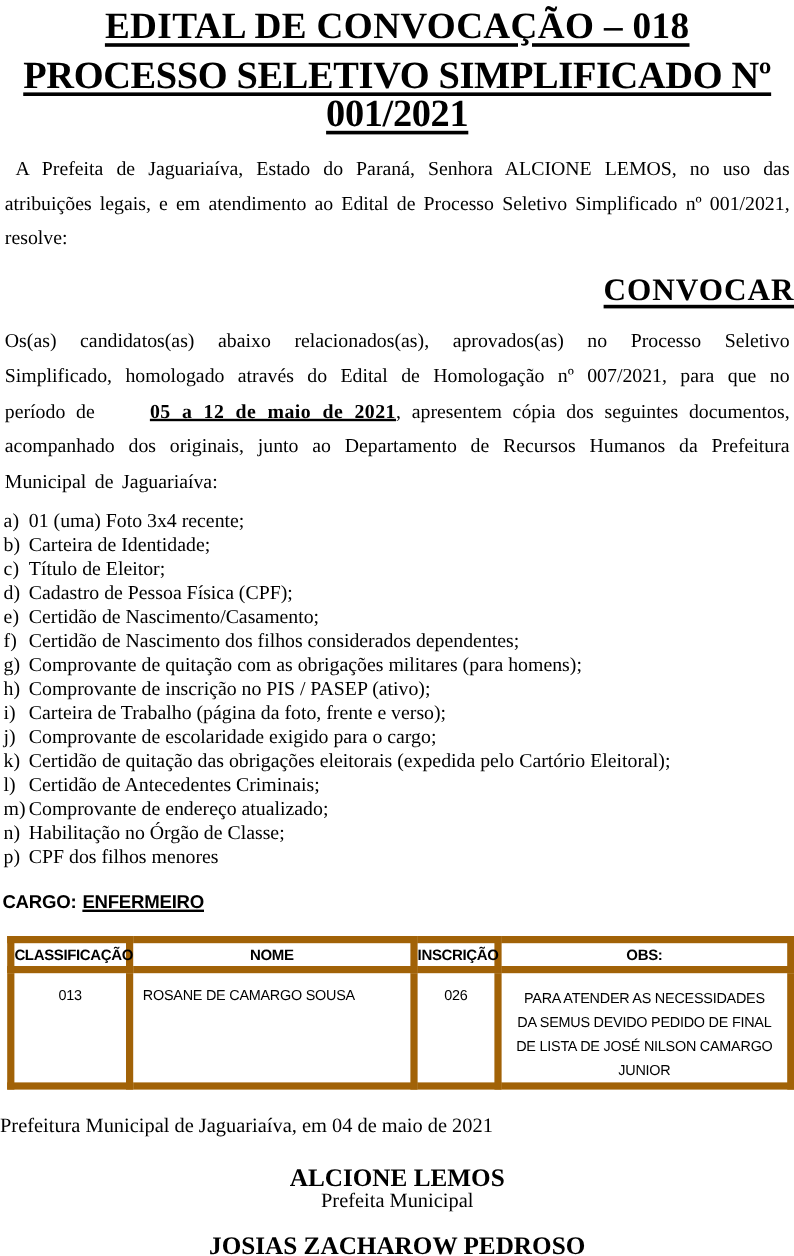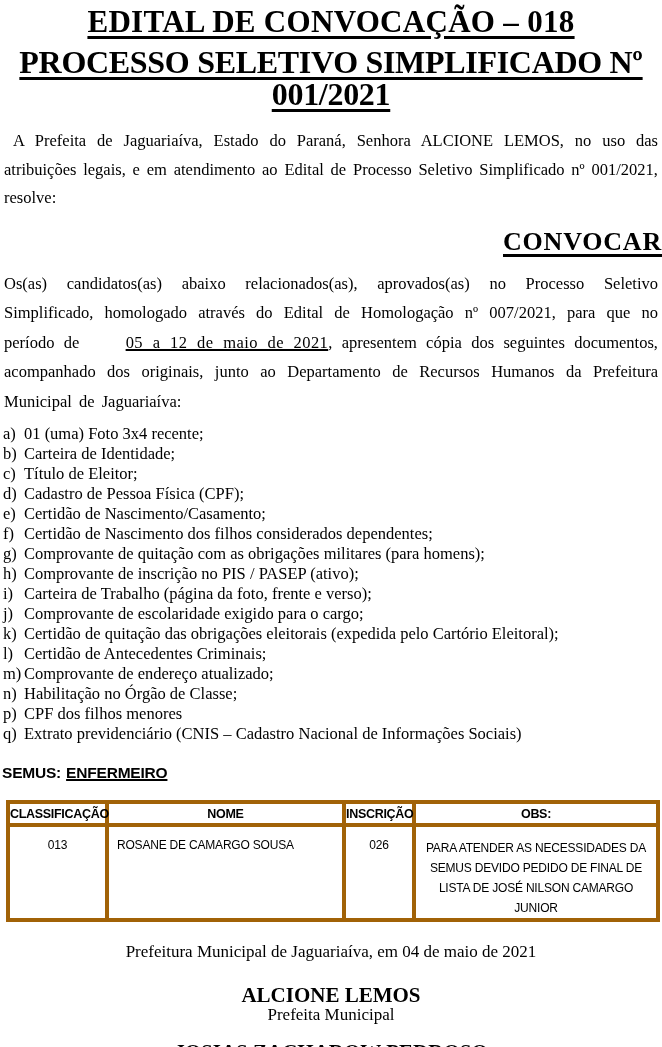--- a/index.html
+++ b/index.html
@@ -61,21 +61,21 @@
     text-underline-offset: 4px;
   }
   .body-para {
     margin: 12px 4px 0;
     text-align: justify;
     font-size: 16.5px;
     line-height: 29.5px;
     word-spacing: 3px;
   }
   .period-highlight {
-    font-weight: normal;
+    font-weight: bold;
     text-decoration: underline;
     text-decoration-thickness: 2px;
     letter-spacing: 0.4px;
     padding-left: 37px;
   }
   .doc-list {
     margin: 8px 0 0 3px;
   }
   .list-item {
     font-size: 16.5px;
@@ -101,21 +101,21 @@
   }
   table.cand-table {
     margin: 19px 0 0 6px;
     width: 650px;
     border-collapse: collapse;
     table-layout: fixed;
     font-family: "Liberation Sans", sans-serif;
   }
   table.cand-table th,
   table.cand-table td {
-    border: 4px solid #a16207;
+    border: 6px solid #a16207;
   }
   table.cand-table th {
     font-size: 12.5px;
     font-weight: bold;
     letter-spacing: -0.3px;
     padding: 3px 0 2px;
     text-align: center;
   }
   table.cand-table tr.data-row {
     height: 72px;
@@ -134,21 +134,21 @@
     padding-left: 8px;
   }
   .cell-obs {
     text-align: center;
     font-size: 11.2px;
     line-height: 20px;
     padding: 7px 9px 0;
   }
   .date-line {
     margin: 21px 0 0;
-    text-align: center;
+    text-align: left;
     font-size: 17px;
     line-height: 17px;
   }
   .sig {
     text-align: center;
   }
   .sig-first {
     margin-top: 26px;
   }
   .sig-second {
@@ -188,24 +188,23 @@
       <div class="list-item"><span class="list-marker">f)</span><span class="list-text">Certidão de Nascimento dos filhos considerados dependentes;</span></div>
       <div class="list-item"><span class="list-marker">g)</span><span class="list-text">Comprovante de quitação com as obrigações militares (para homens);</span></div>
       <div class="list-item"><span class="list-marker">h)</span><span class="list-text">Comprovante de inscrição no PIS / PASEP (ativo);</span></div>
       <div class="list-item"><span class="list-marker">i)</span><span class="list-text">Carteira de Trabalho (página da foto, frente e verso);</span></div>
       <div class="list-item"><span class="list-marker">j)</span><span class="list-text">Comprovante de escolaridade exigido para o cargo;</span></div>
       <div class="list-item"><span class="list-marker">k)</span><span class="list-text">Certidão de quitação das obrigações eleitorais (expedida pelo Cartório Eleitoral);</span></div>
       <div class="list-item"><span class="list-marker">l)</span><span class="list-text">Certidão de Antecedentes Criminais;</span></div>
       <div class="list-item"><span class="list-marker">m)</span><span class="list-text">Comprovante de endereço atualizado;</span></div>
       <div class="list-item"><span class="list-marker">n)</span><span class="list-text">Habilitação no Órgão de Classe;</span></div>
       <div class="list-item"><span class="list-marker">p)</span><span class="list-text">CPF dos filhos menores</span></div>
-      <div class="list-item"><span class="list-marker">q)</span><span class="list-text">Extrato previdenciário (CNIS – Cadastro Nacional de Informações Sociais)</span></div>
     </div>
 
-  <p class="cargo"><span>SEMUS:</span><span class="cargo-value">ENFERMEIRO</span></p>
+  <p class="cargo"><span>CARGO:</span><span class="cargo-value">ENFERMEIRO</span></p>
 
   <table class="cand-table">
     <colgroup>
       <col style="width:99px">
       <col style="width:237px">
       <col style="width:70px">
       <col style="width:244px">
     </colgroup>
     <thead>
       <tr>

